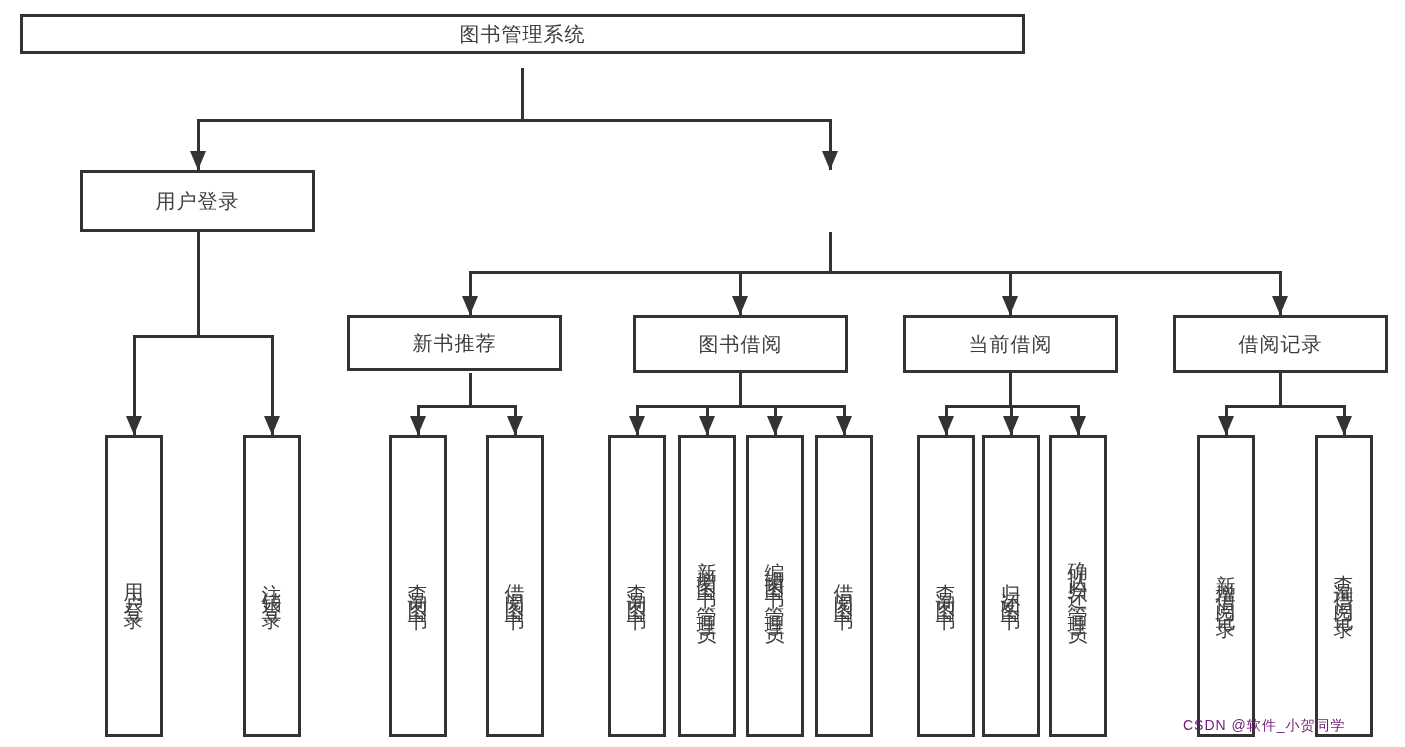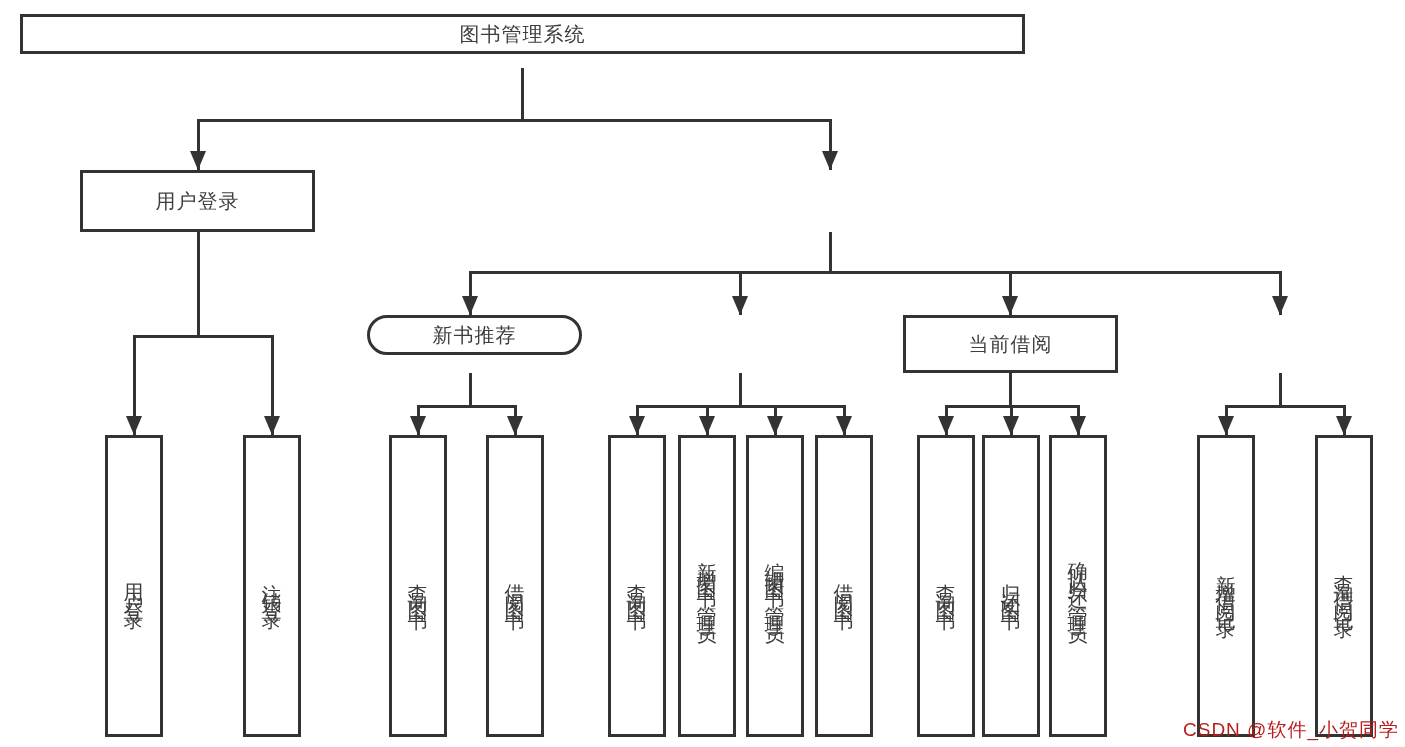--- a/index.html
+++ b/index.html
@@ -47,22 +47,22 @@
     position: absolute;
     width: 0; height: 0;
     border-left: 8px solid transparent;
     border-right: 8px solid transparent;
     border-top: 19px solid #333333;
   }
   .watermark {
     position: absolute;
     left: 1183px;
     top: 717px;
-    font-size: 19px;
-    color: #b91c1c;
+    font-size: 14px;
+    color: #701a75;
     letter-spacing: 1px;
   }
 </style>
 </head>
 <body>
 
 <div class="canvas">
 
   <div class="box" style="left:20px; top:14px; width:1005px; height:40px;">
     <span>图书管理系统</span>
@@ -90,25 +90,31 @@
   <div class="hline" style="left:469px; top:271px; width:813px;"></div>
   <div class="vline" style="left:469px; top:271px; height:44px;"></div>
   <div class="arrow" style="left:462px; top:296px;"></div>
   <div class="vline" style="left:739px; top:271px; height:44px;"></div>
   <div class="arrow" style="left:732px; top:296px;"></div>
   <div class="vline" style="left:1009px; top:271px; height:44px;"></div>
   <div class="arrow" style="left:1002px; top:296px;"></div>
   <div class="vline" style="left:1279px; top:271px; height:44px;"></div>
   <div class="arrow" style="left:1272px; top:296px;"></div>
 
-  <div class="box" style="left:367px; top:315px; width:215px; height:40px;border-radius:22px;">
+  <div class="box" style="left:347px; top:315px; width:215px; height:56px;">
     <span>新书推荐</span>
+  </div>
+  <div class="box" style="left:633px; top:315px; width:215px; height:58px;">
+    <span>图书借阅</span>
   </div>
   <div class="box" style="left:903px; top:315px; width:215px; height:58px;">
     <span>当前借阅</span>
+  </div>
+  <div class="box" style="left:1173px; top:315px; width:215px; height:58px;">
+    <span>借阅记录</span>
   </div>
 
   <div class="vline" style="left:469px; top:373px; height:33px;"></div>
   <div class="hline" style="left:417px; top:405px; width:100px;"></div>
   <div class="vline" style="left:417px; top:405px; height:30px;"></div>
   <div class="arrow" style="left:410px; top:416px;"></div>
   <div class="vline" style="left:514px; top:405px; height:30px;"></div>
   <div class="arrow" style="left:507px; top:416px;"></div>
 
   <div class="vline" style="left:739px; top:373px; height:33px;"></div>

